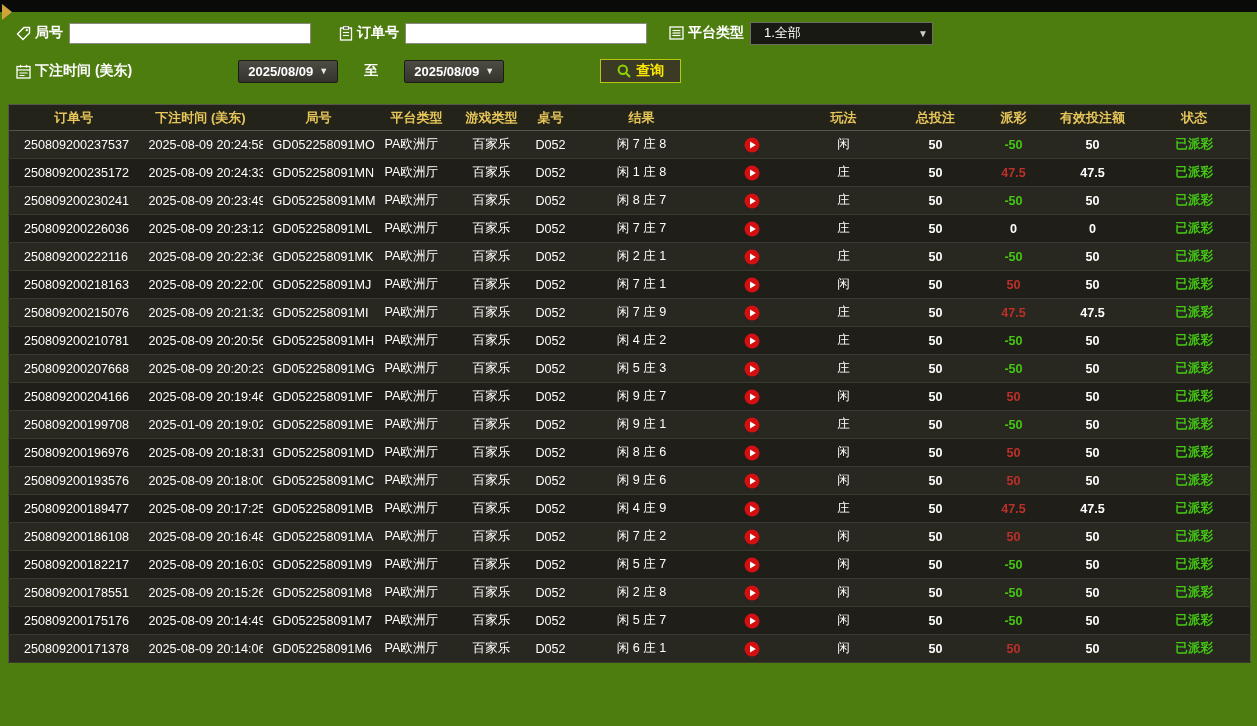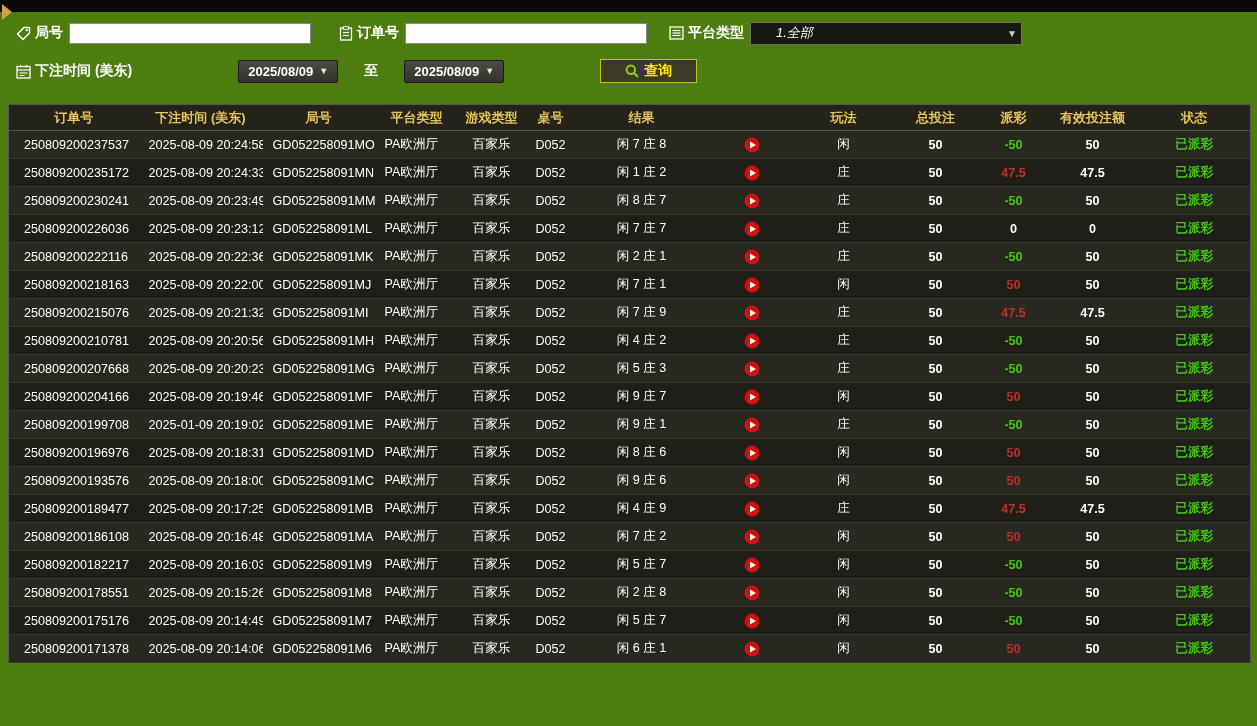--- a/index.html
+++ b/index.html
@@ -21,30 +21,30 @@
   
   .filter-bar{position:absolute;top:18px;left:0;width:100%;}
   .filter-row{display:flex;align-items:center;padding-left:16px;height:30px;}
   .filter-row.second{margin-top:8px;}
   .f-label{color:#fff;font-weight:bold;font-size:14px;margin:0 6px 0 4px;white-space:nowrap;}
   .f-icon{display:inline-flex;align-items:center;}
   .text-input{width:242px;height:21px;border:1px solid #8a8a82;background:#fff;color:#111;
     font-size:13px;padding:1px 5px;font-family:"Liberation Sans",sans-serif;}
   .gap1{margin-right:28px;}
   .gap2{margin-right:22px;}
-  .select{display:flex;align-items:center;justify-content:space-between;width:272px;height:23px;
-    background:#191913;border:1px solid #6f6e63;color:#fff;font-size:13px;padding:0 4px 0 25px;cursor:pointer;font-style:italic;}
+  .select{display:flex;align-items:center;justify-content:space-between;width:183px;height:23px;
+    background:#191913;border:1px solid #6f6e63;color:#fff;font-size:13px;padding:0 4px 0 13px;cursor:pointer;}
   .select .dd{color:#cfcfc6;font-size:10px;}
   .date-btn{display:inline-flex;align-items:center;gap:6px;height:23px;padding:0 9px;
     background:linear-gradient(#4d4c44,#34332c);border:1px solid #1c1b16;border-radius:2px;
     color:#fff;font-weight:bold;font-size:13px;font-family:"Liberation Sans",sans-serif;cursor:pointer;}
   .date-btn .dd{font-size:9px;color:#e8e8e0;}
   .to-label{color:#fff;font-weight:bold;font-size:14px;margin:0 26px 0 26px;}
   .date-first{margin-left:100px;}
-  .query-btn{display:inline-flex;align-items:center;gap:5px;height:24px;padding:0 24px;margin-left:96px;
+  .query-btn{display:inline-flex;align-items:center;gap:5px;height:24px;padding:0 16px;margin-left:96px;
     background:#3b3b25;border:1px solid var(--accent-border);color:var(--query-text);
     font-weight:bold;font-size:14px;font-family:"Liberation Sans",sans-serif;cursor:pointer;}
   
   .table-wrap{position:absolute;top:104px;left:8px;width:1242px;}
   table.data-table{width:100%;border-collapse:collapse;table-layout:fixed;border:1px solid #56554b;}
   .data-table th{height:26px;background:#242319;color:var(--header-gold);font-weight:bold;
     font-size:13px;white-space:nowrap;overflow:hidden;border-bottom:1px solid #56554b;}
   .data-table td{height:28px;color:#fff;font-size:12.6px;white-space:nowrap;overflow:hidden;
     text-align:center;border-bottom:1px solid #3a3930;padding:0 2px;}
   tr.row-odd td{background:#282720;}
@@ -194,21 +194,21 @@
             <td class="bold">50</td>
             <td class="status">已派彩</td>
           </tr>
           <tr class="row-even">
             <td class="left c-order">250809200235172</td>
             <td class="left">2025-08-09 20:24:33</td>
             <td class="left">GD052258091MN</td>
             <td class="left">PA欧洲厅</td>
             <td class="">百家乐</td>
             <td class="">D052</td>
-            <td class="">闲 1 庄 2</td>
+            <td class="">闲 1 庄 8</td>
             <td><span class="play-btn">
                 <svg width="16" height="16" viewBox="0 0 16 16">
                   <circle cx="8" cy="8" r="7.5" fill="#d40f0f"></circle>
                   <polygon points="6,4.6 11.8,8 6,11.4" fill="#fff"></polygon>
                 </svg>
               </span></td>
             <td class="">庄</td>
             <td class="bold">50</td>
             <td class="pay-pos">47.5</td>
             <td class="bold">47.5</td>

